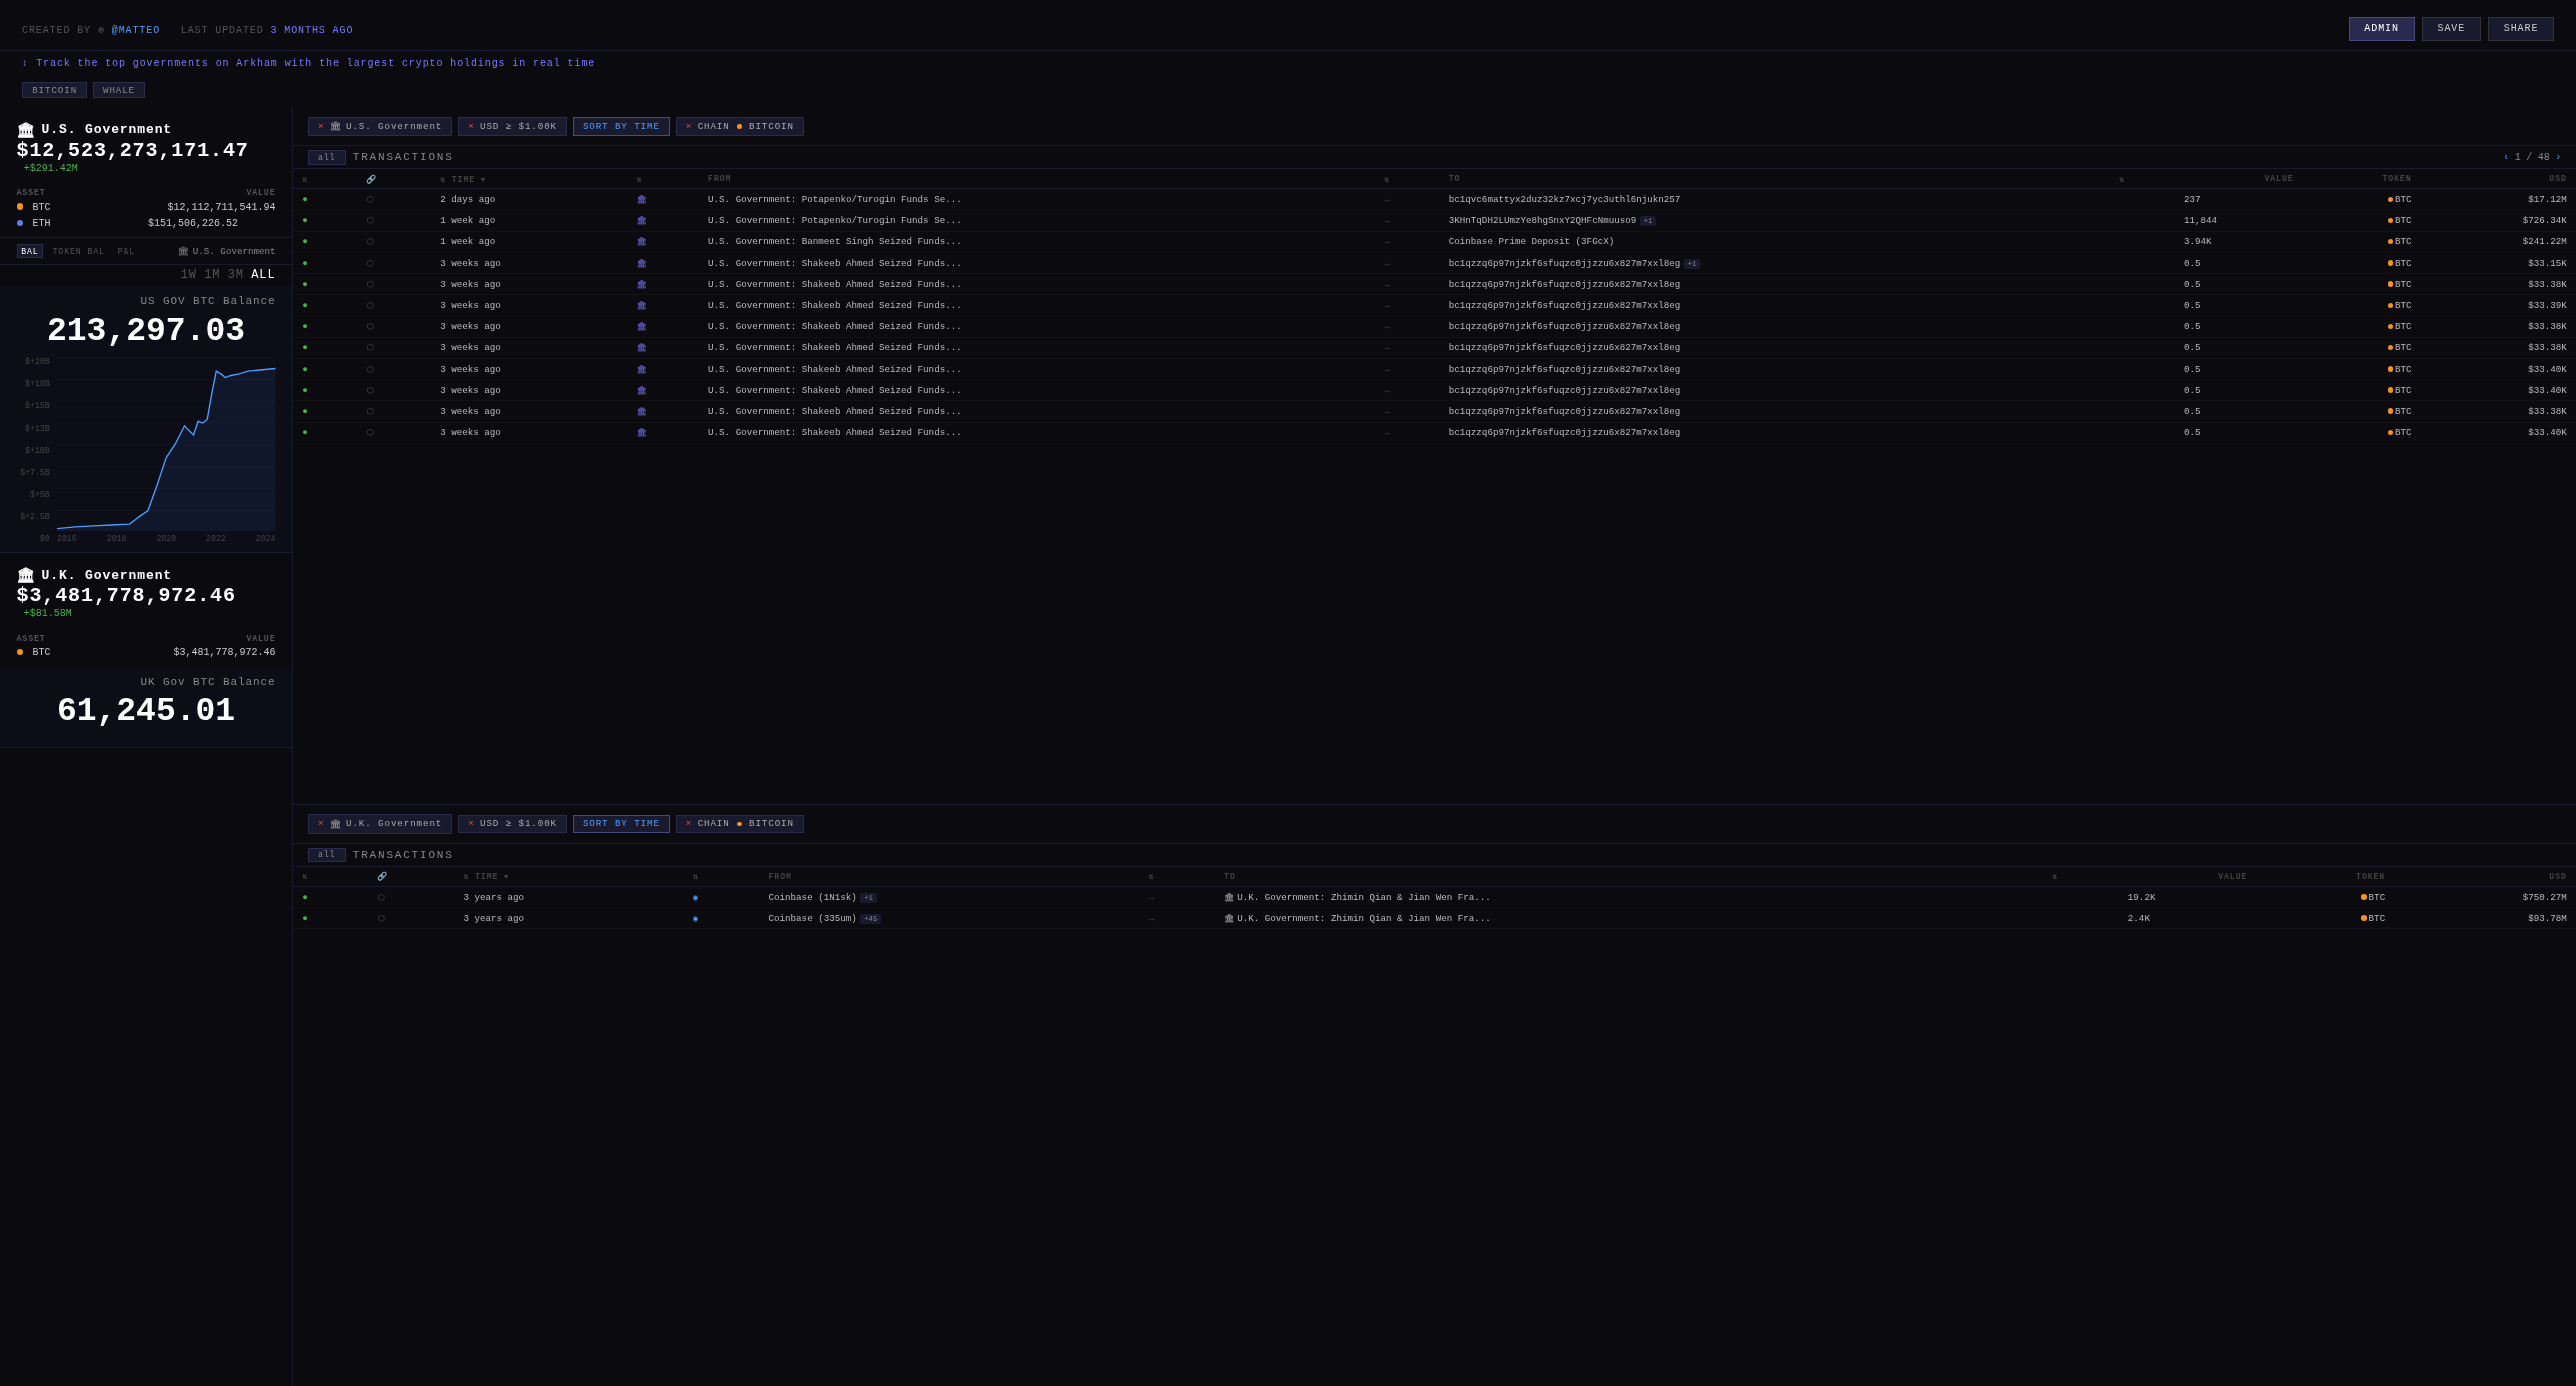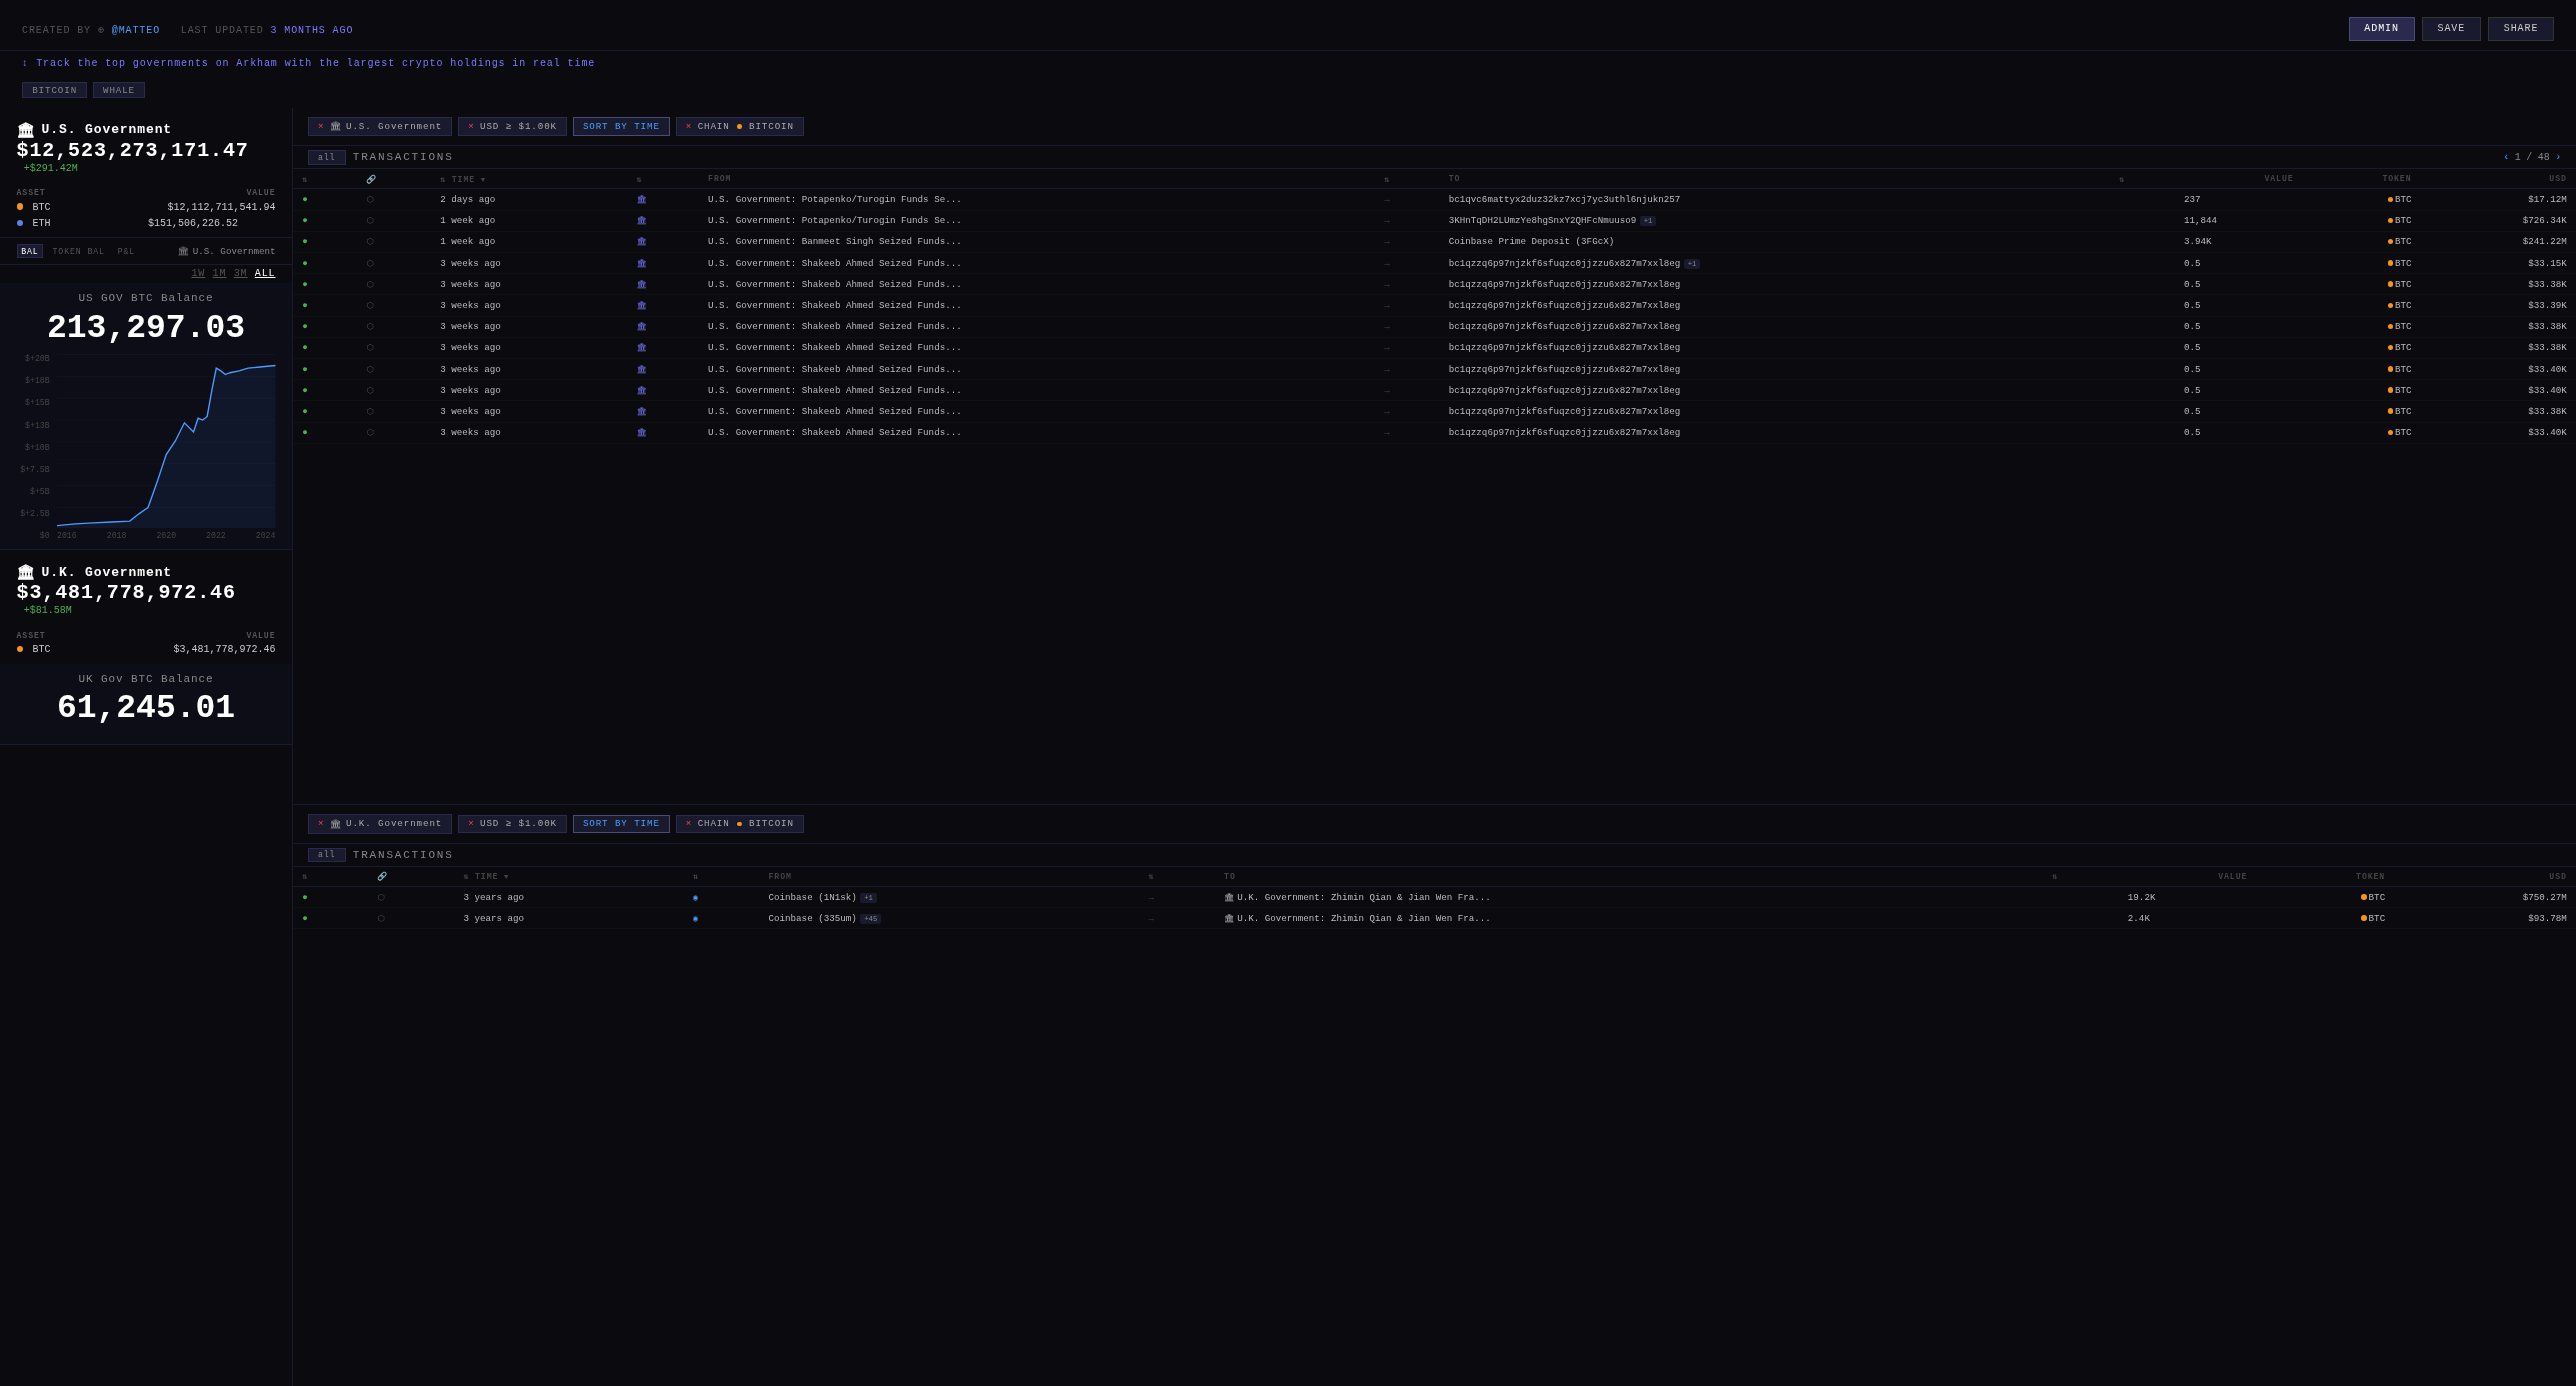--- a/index.html
+++ b/index.html
@@ -150,21 +150,21 @@
     
     .chart-area {
       background: #0d0d18;
       padding: 9.2px 16.5px;
     }
     .chart-title {
       font-size: 11px;
       color: #888;
       letter-spacing: 0.9px;
       margin-bottom: 5.5px;
-      text-align: center;
+      text-align: right;
     }
     .chart-value {
       font-size: 33px;
       font-weight: 900;
       color: #fff;
       text-align: center;
       margin-bottom: 7.3px;
     }
     
     .bal-tabs {
@@ -197,25 +197,24 @@
       gap: 3.7px;
     }
     
     .time-range-tabs {
       display: flex;
       gap: 7.3px;
       padding: 3.7px 16.5px;
       justify-content: flex-end;
     }
     .time-tab {
-      font-size: 10px;
+      font-size: 12px;
       color: #555;
       cursor: pointer;
       letter-spacing: 0.9px;
-      text-decoration: underline;
     }
     .time-tab.active { color: #fff; }
     
     
     .right-panel {
       flex: 1;
       overflow-y: auto;
       display: flex;
       flex-direction: column;
     }

